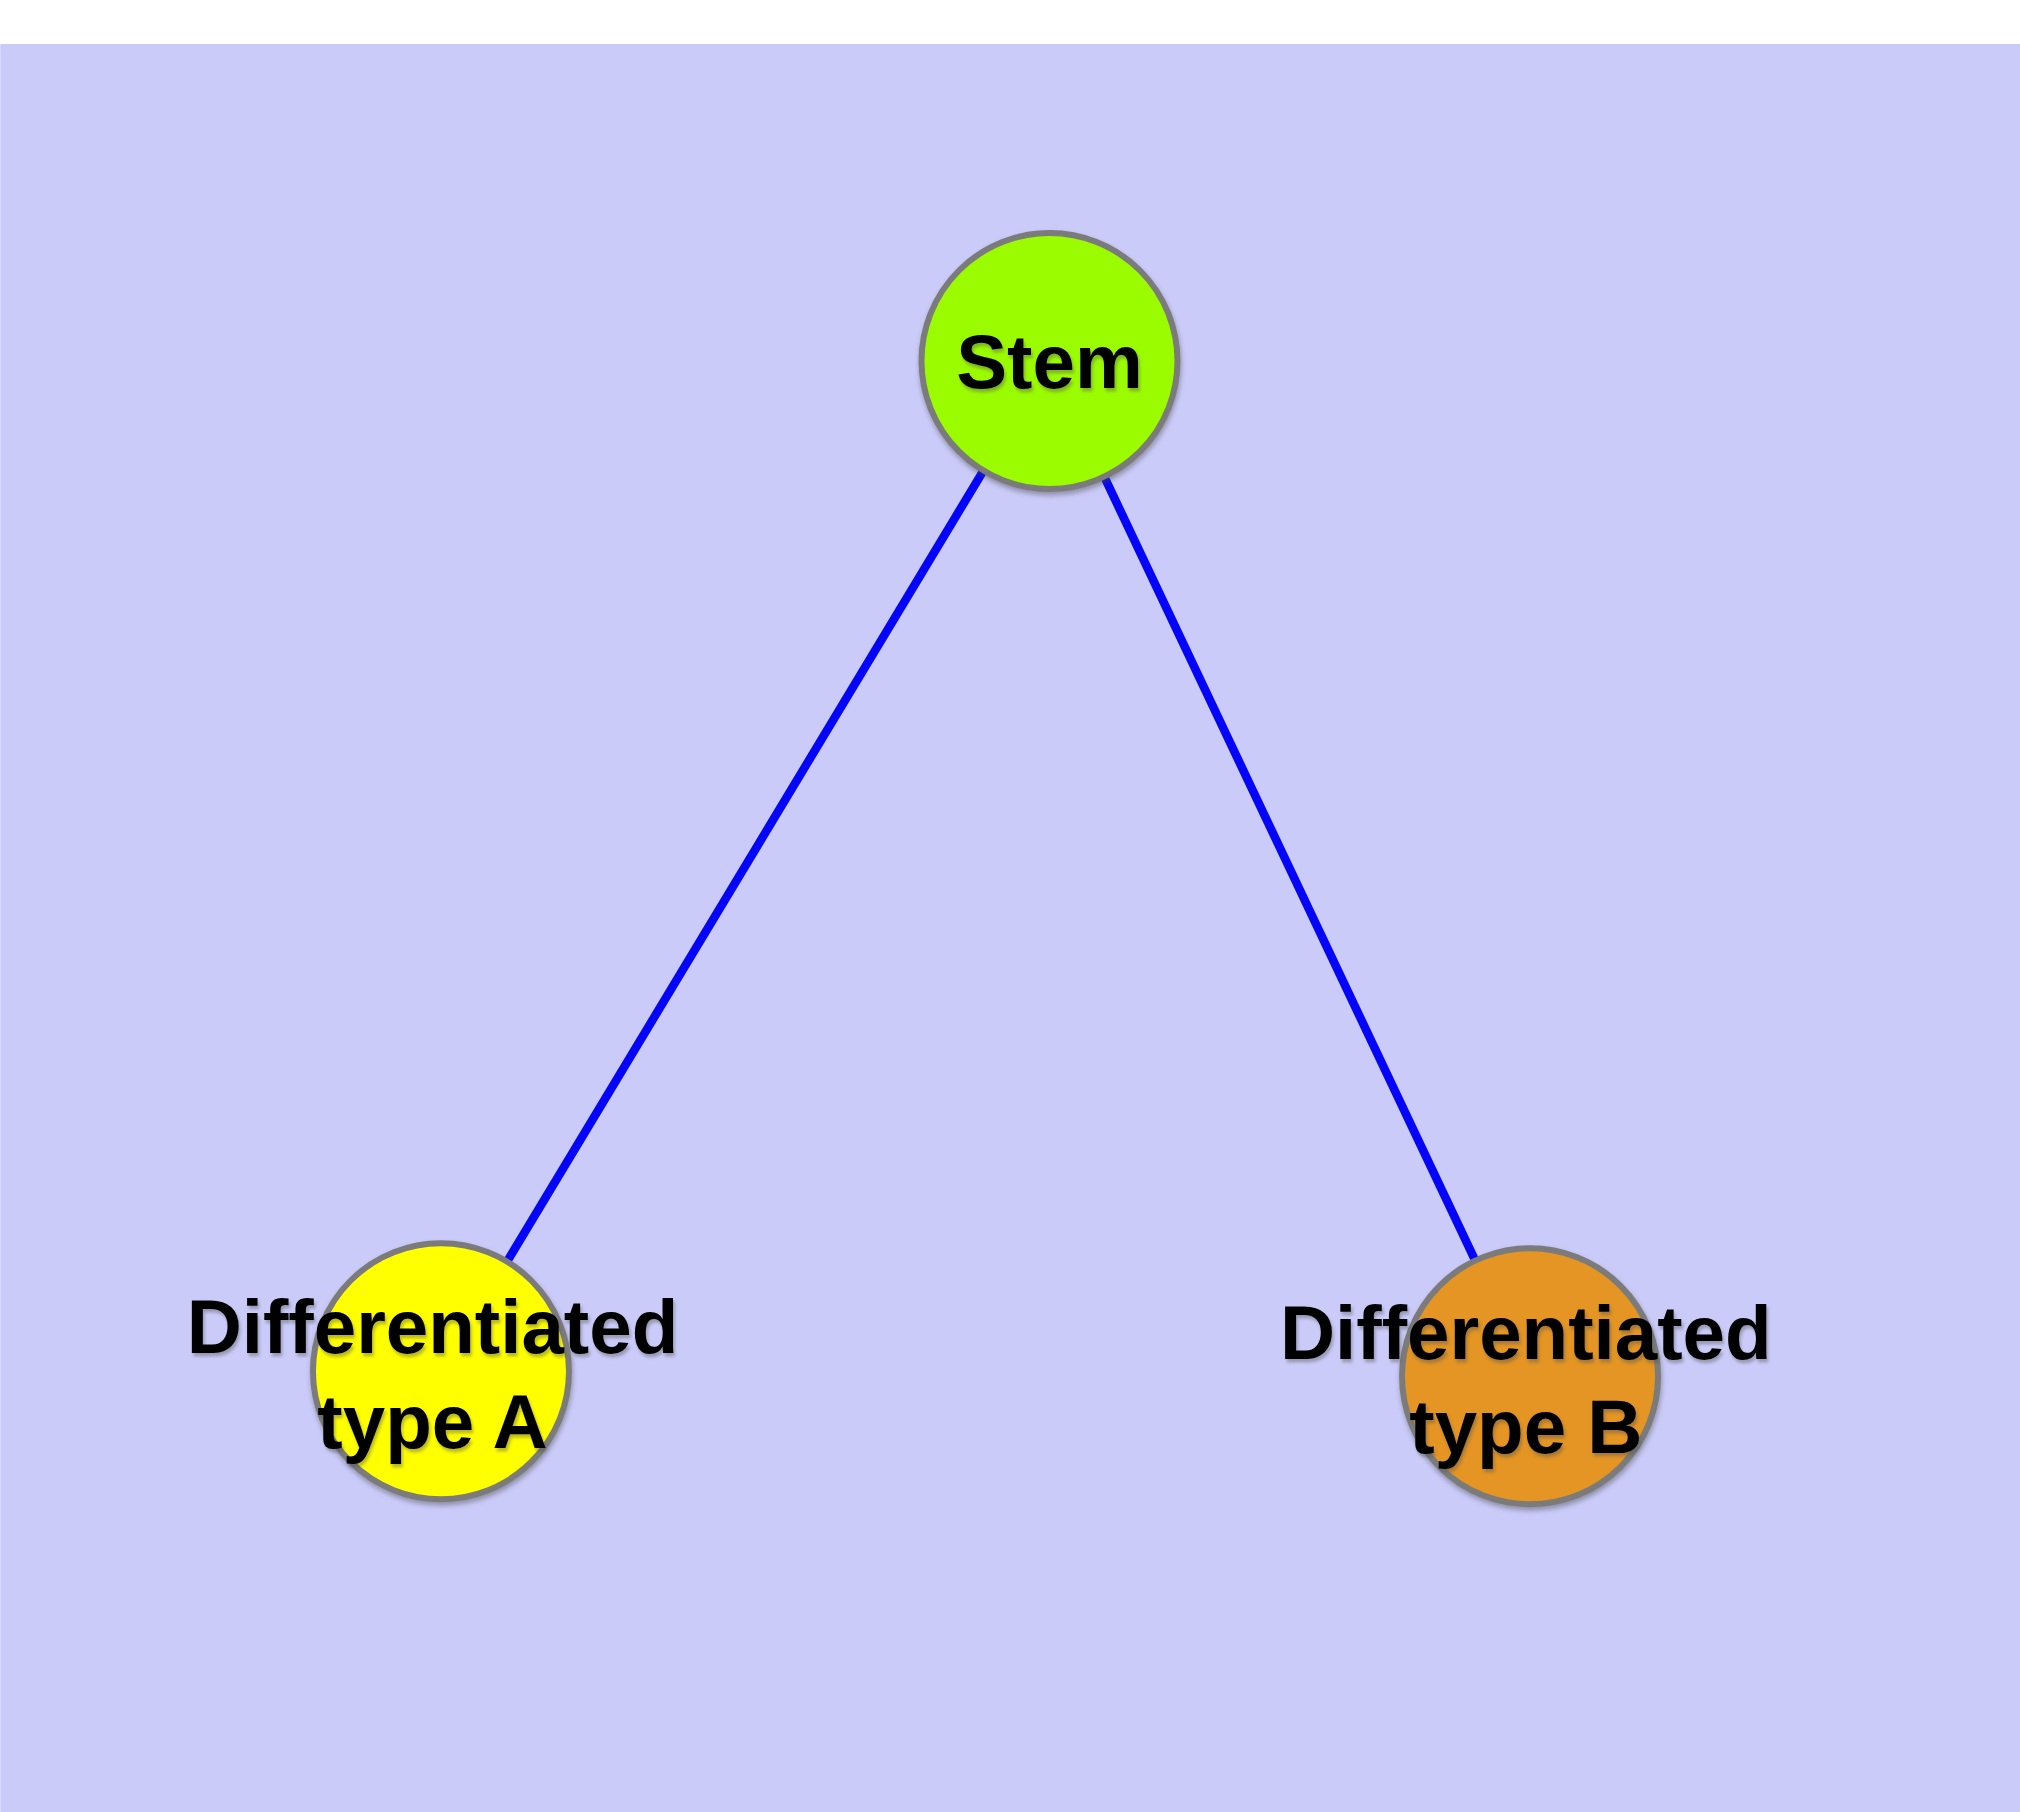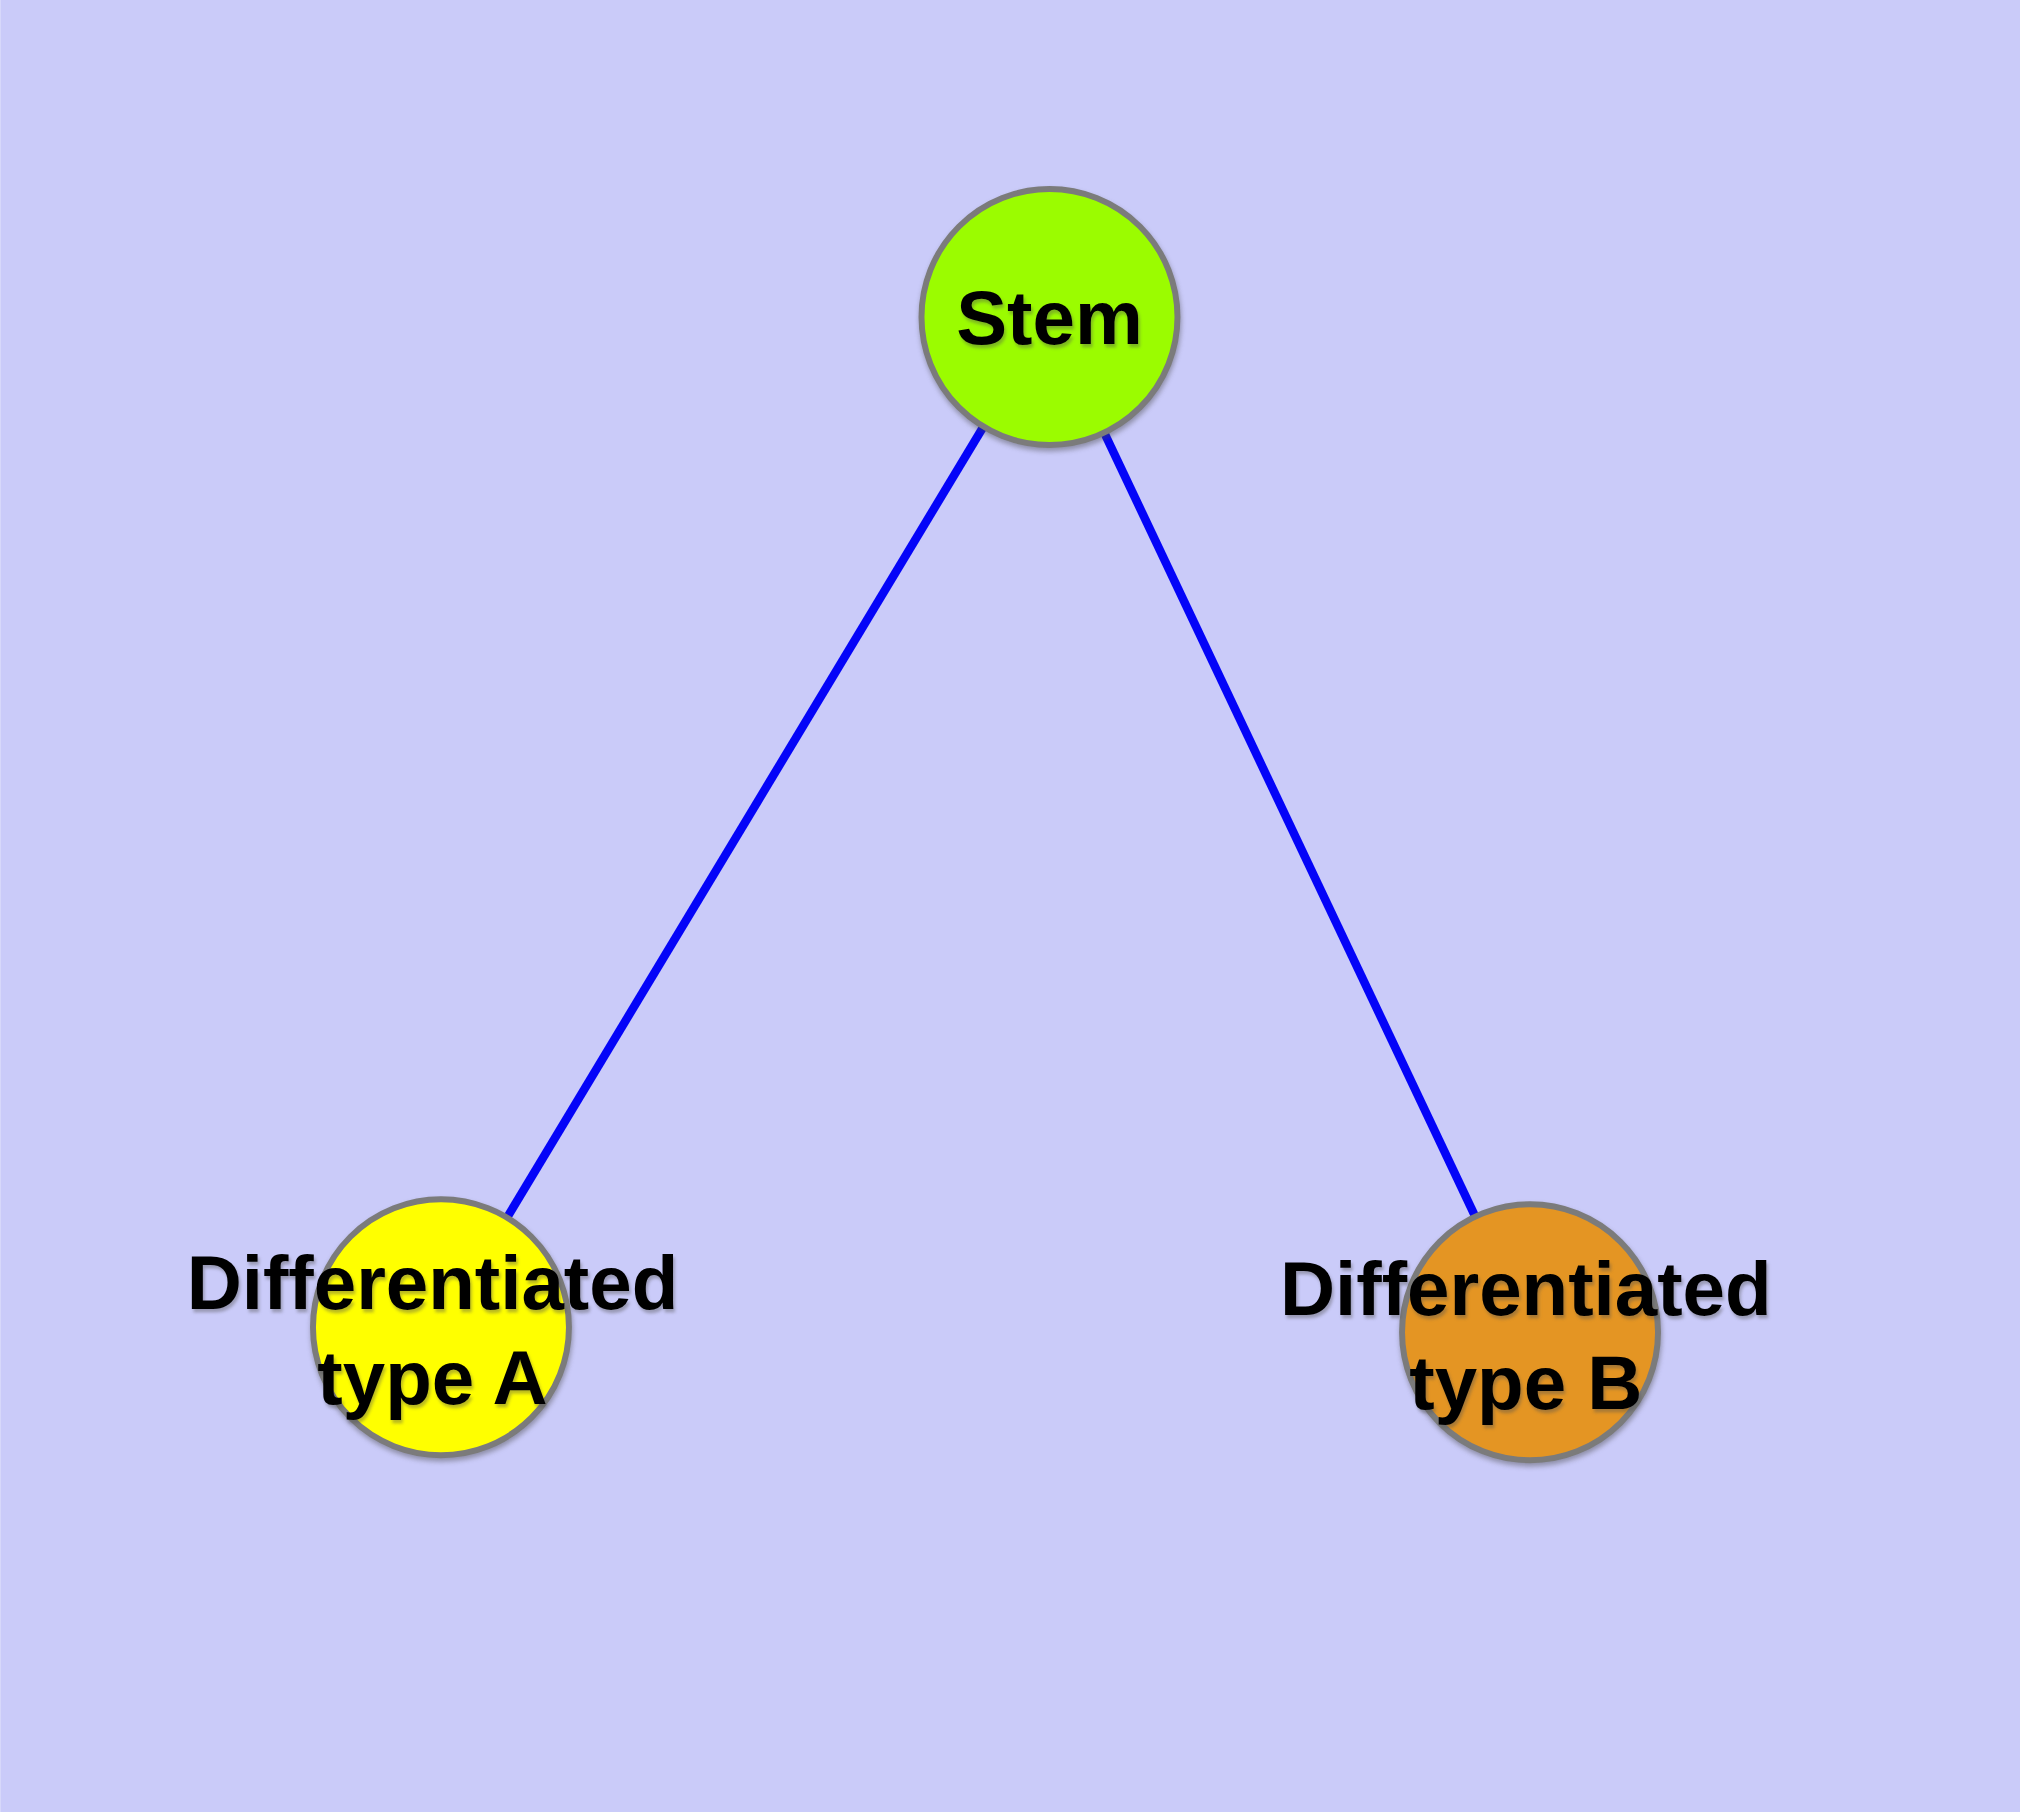--- a/index.html
+++ b/index.html
@@ -7,20 +7,21 @@
     padding: 0;
     width: 2021px;
     height: 1812px;
     overflow: hidden;
     font-family: "Liberation Sans", sans-serif;
   }
   #diagram-root {
     width: 2021px;
     height: 1285px;
     position: relative;
+    margin-top: 44px;
   }
   svg { display: block; }
   .edge {
     stroke-width: 10px;
     stroke-linecap: butt;
     fill: none;
   }
   .node circle {
     stroke-width: 7px;
     filter: drop-shadow(1px 4px 3px rgba(70,70,70,0.45));

